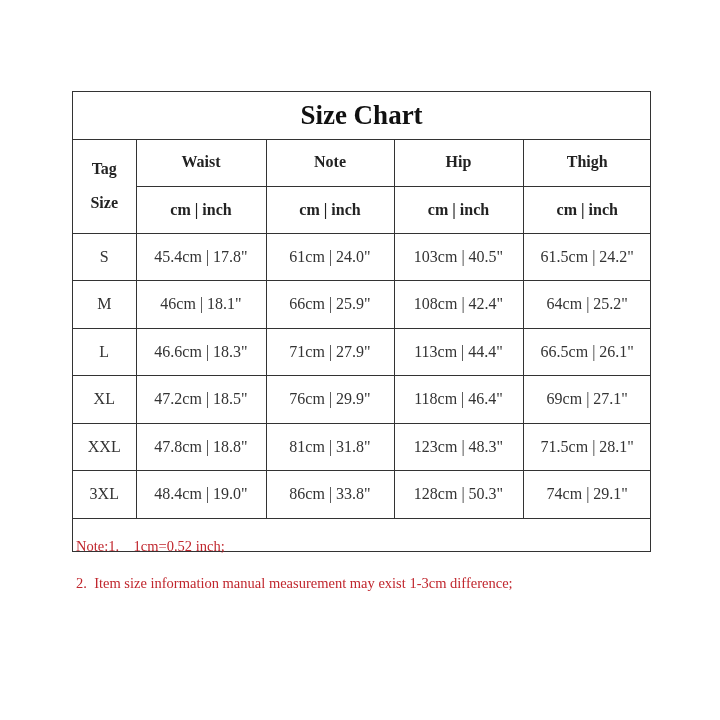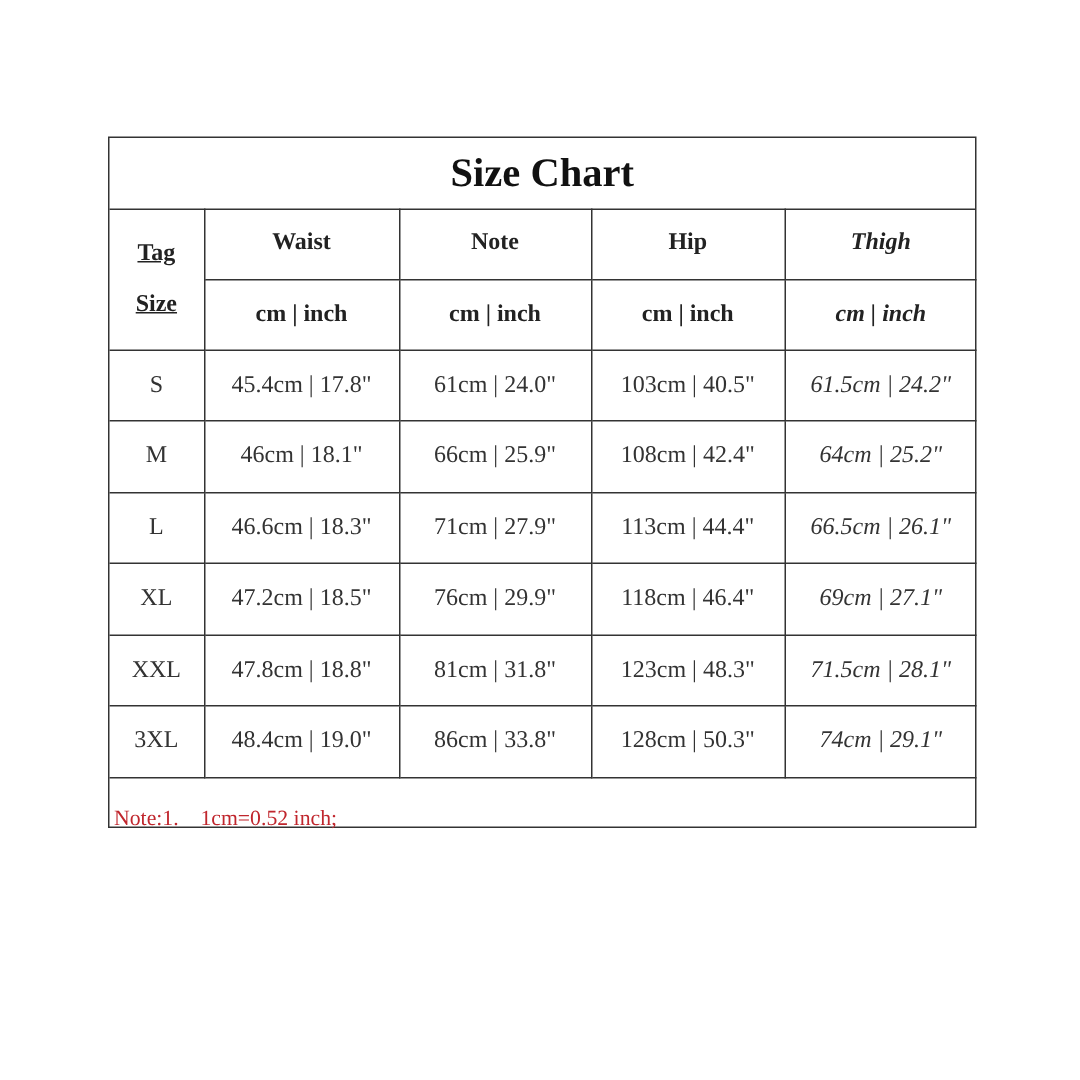--- a/index.html
+++ b/index.html
@@ -12,23 +12,23 @@
            display:flex; align-items:center; justify-content:center;
            font-weight:bold; font-size:27px; color:#111; }
   table { position:absolute; left:0; top:47px; border-collapse:collapse;
           width:578px; table-layout:fixed; }
   td { border:1.5px solid #333; text-align:center; padding:0; box-sizing:border-box;
        font-size:16px; color:#333; white-space:nowrap; }
   td.h { font-weight:bold; color:#222; font-size:16px; }
   tr.hr td { height:47px; }
   tr.dr td { height:47.5px; }
   table tr td:first-child { border-left:none; }
-  table tr td:last-child { border-right:none;font-style:italic; }
+  table tr td:last-child { border-right:none; }
   table tr:first-child td { border-top:none; }
-  .tag { line-height:34px;text-decoration:underline; }
+  .tag { line-height:34px; }
   .notes { position:absolute; left:3px; top:436px; width:560px; color:#c0262d;
            font-size:14.5px; }
   .note { height:37px; line-height:37px; white-space:nowrap; }
 </style>
 </head>
 <body>
 
 <div id="chart">
   <div class="title">Size Chart</div>
   <table>
@@ -95,14 +95,15 @@
       <td>3XL</td>
       <td>48.4cm | 19.0"</td>
       <td>86cm | 33.8"</td>
       <td>128cm | 50.3"</td>
       <td>74cm | 29.1"</td>
     </tr>
   </tbody>
     </table>
   <div class="notes">
     <div class="note" style="white-space:pre">Note:1.    1cm=0.52 inch;</div>
+    <div class="note" style="white-space:pre">2.  Item size information manual measurement may exist 1-3cm difference;</div>
   </div>
 </div>
 
 </body></html>

